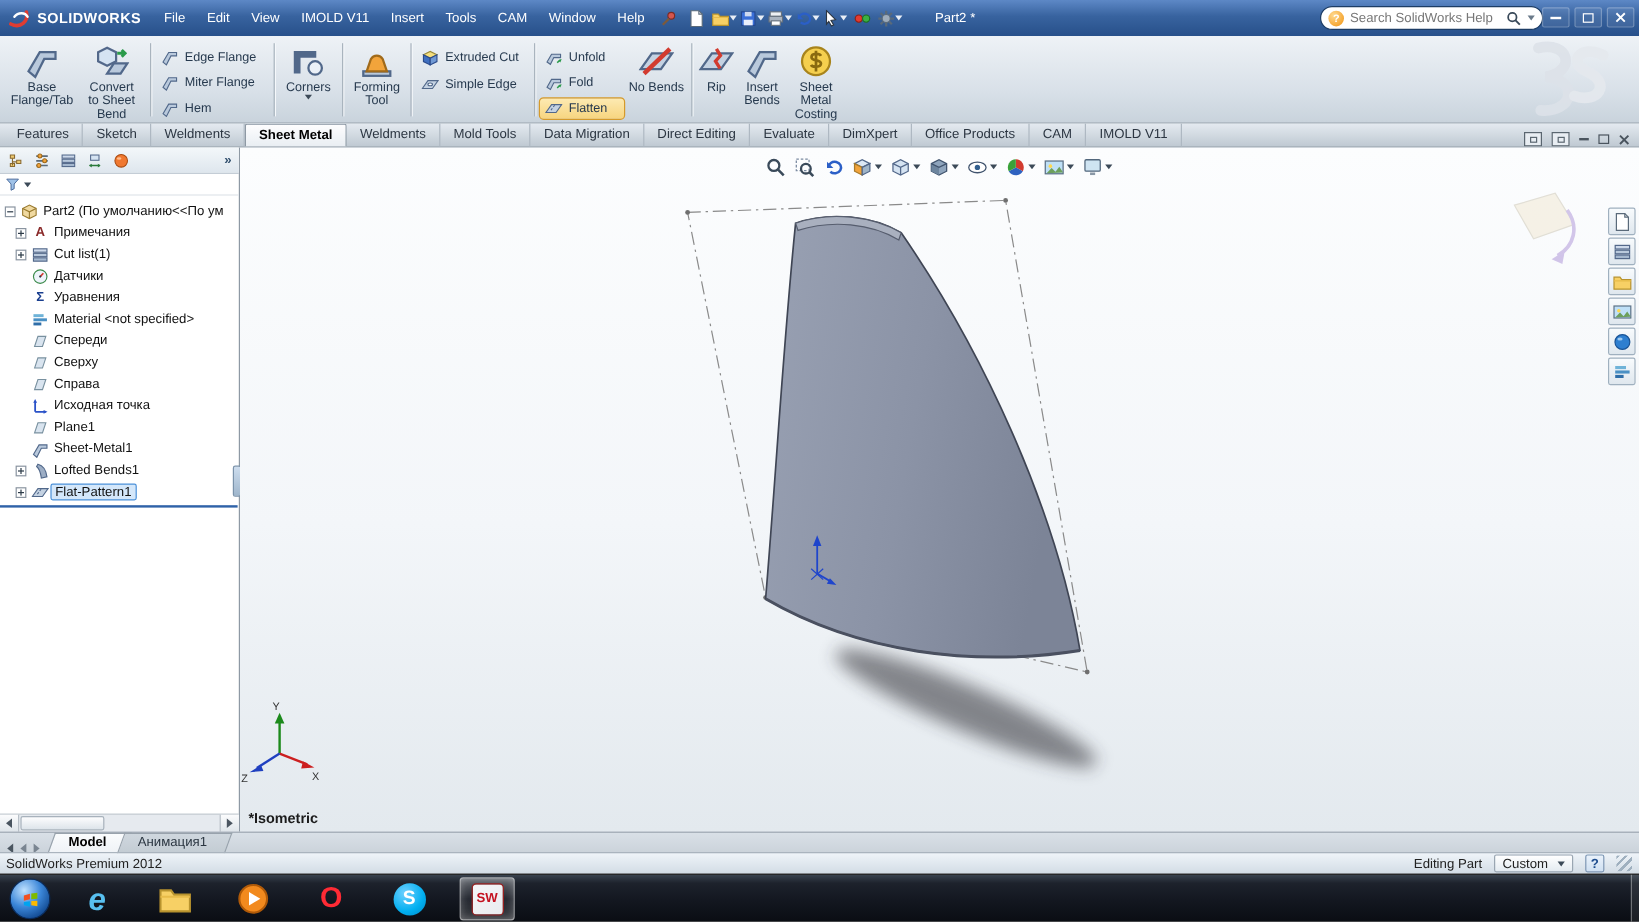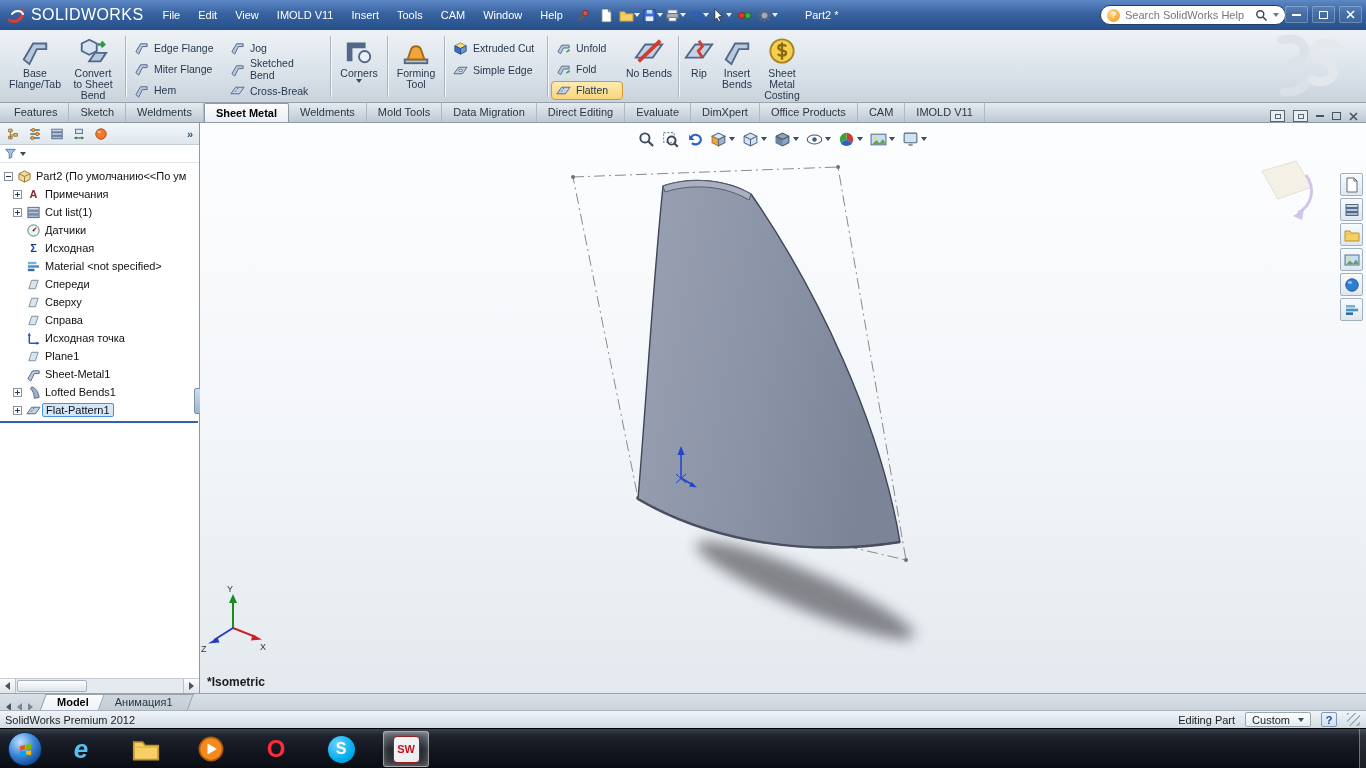--- a/index.html
+++ b/index.html
@@ -6,21 +6,21 @@
 html,body{width:1366px;height:768px;overflow:hidden;font-family:"Liberation Sans",sans-serif;font-size:11px;background:#000}
 #app{position:relative;width:1366px;height:768px;background:#e6ebf0}
 .ic{display:block;width:100%;height:100%}
 .pre{white-space:pre-line}
 .car{width:0;height:0;border-left:3px solid transparent;border-right:3px solid transparent;border-top:4px solid #3c4a58;display:inline-block}
 .car.w{border-top-color:#e8eef6}
 
 #titlebar{position:absolute;left:0;top:0;width:1366px;height:30px;background:linear-gradient(#5d88c6 0%,#38639f 45%,#27508a 100%);display:flex;align-items:center;color:#fff}
 .logo{display:flex;align-items:center;gap:5px;padding:0 10px 0 6px}
 .logo-swirl{width:20px;height:20px}
-.logo-text{font-weight:normal;font-size:16px;letter-spacing:.4px}
+.logo-text{font-weight:bold;font-size:12px;letter-spacing:.4px}
 .menu{padding:0 9px;height:30px;line-height:30px}
 .tbtn{width:21px;height:21px;display:flex;align-items:center;justify-content:center;margin:0 1px;border-radius:2px}
 .tbtn .ii{width:15px;height:15px}
 .doc-title{margin-left:26px;color:#fff}
 #search{position:absolute;right:80px;top:5px;width:186px;height:20px;background:#fff;border-radius:10px;border:1px solid #1d3d66;display:flex;align-items:center;padding:0 6px;color:#777;gap:5px}
 .q-ball{width:13px;height:13px;border-radius:50%;background:radial-gradient(circle at 35% 30%,#ffd98f,#f0920f);color:#fff;font-size:9px;font-weight:bold;display:flex;align-items:center;justify-content:center;flex:none}
 #search .mag{width:13px;height:13px;margin-left:auto}
 .winbtns{position:absolute;right:4px;top:6px;display:flex;gap:4px}
 .winbtn{width:23px;height:17px;display:flex;align-items:center;justify-content:center;border-radius:2px;background:rgba(255,255,255,.08);border:1px solid rgba(255,255,255,.25)}
 .bar-min{width:9px;height:2px;background:#fff}
@@ -472,46 +472,20 @@
         </div>
       <div class="smallbtn">
           <span class="ic16">
             <svg class="ic">
               <use href="#s-bend"></use>
             </svg>
           </span>
           <span>Hem</span>
         </div>
     </div>
-    <div class="smallcol" style="width:102px">
-      <div class="smallbtn">
-          <span class="ic16">
-            <svg class="ic">
-              <use href="#s-bend"></use>
-            </svg>
-          </span>
-          <span>Jog</span>
-        </div>
-      <div class="smallbtn">
-          <span class="ic16">
-            <svg class="ic">
-              <use href="#s-bend"></use>
-            </svg>
-          </span>
-          <span>Sketched Bend</span>
-        </div>
-      <div class="smallbtn">
-          <span class="ic16">
-            <svg class="ic">
-              <use href="#s-flatsheet"></use>
-            </svg>
-          </span>
-          <span>Cross-Break</span>
-        </div>
-    </div>
     <div class="vsep"></div>
     <div class="bigbtn" style="width:50px">
       <span class="ic32">
           <svg class="ic">
             <use href="#s-corner"></use>
           </svg>
         </span>
       <span>Corners</span>
       <span class="car"></span>
     </div>
@@ -722,21 +696,21 @@
               <use href="#s-gauge"></use>
             </svg>
           </span>
         <span class="tlabel">Датчики</span>
       </div>
       <div class="trow child">
         <span class="expand-sp"></span>
         <span class="ticon">
             <span class="gico" style="color:#1a3f8f">Σ</span>
           </span>
-        <span class="tlabel">Исходная</span>
+        <span class="tlabel">Уравнения</span>
       </div>
       <div class="trow child">
         <span class="expand-sp"></span>
         <span class="ticon">
             <svg class="ic">
               <use href="#s-bars"></use>
             </svg>
           </span>
         <span class="tlabel">Material &lt;not specified&gt;</span>
       </div>

